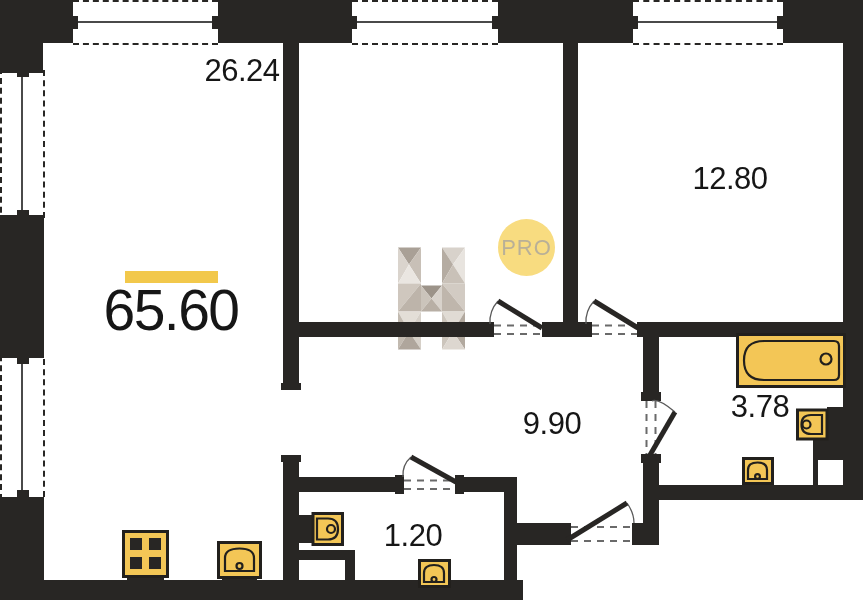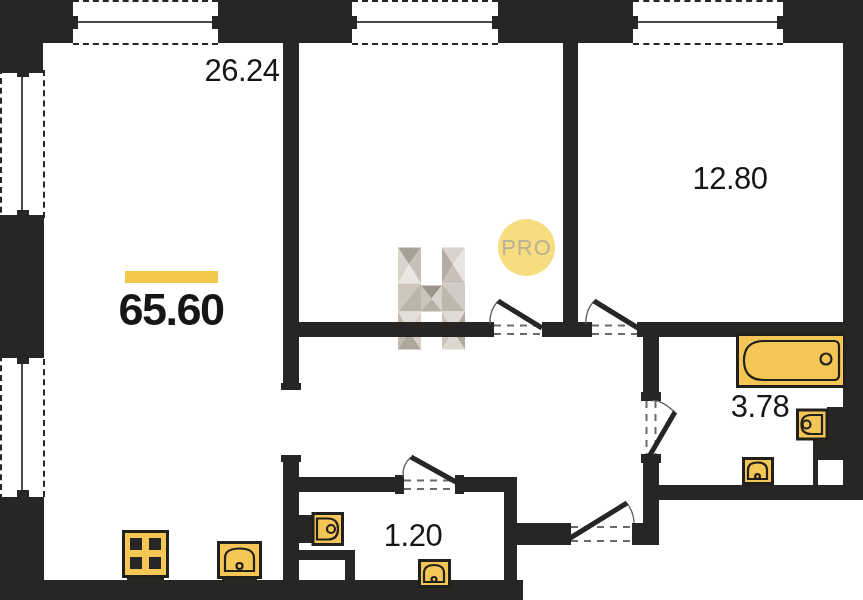--- a/index.html
+++ b/index.html
@@ -16,21 +16,21 @@
   .door line.leaf{stroke:var(--c-wall,#282624);stroke-width:5;}
   .door path.swing{stroke:#5a5a5a;stroke-width:1.3;fill:none;}
   .door line.gap{stroke:#6a6a6a;stroke-width:2;stroke-dasharray:7 6;}
   .door rect.jamb{fill:var(--c-wall,#282624);}
   .fixture{position:absolute;z-index:5;}
   .fixture .body{fill:var(--c-fixture,#F3C656);stroke:var(--c-fixture-stroke,#22201D);stroke-width:3;}
   .fixture .inner{fill:none;stroke:var(--c-fixture-stroke,#22201D);stroke-width:2.2;}
   .fixture .dark{fill:var(--c-wall,#282624);}
   .area-label{position:absolute;transform:translate(-50%,-50%);font-size:31px;letter-spacing:-0.5px;
               color:var(--c-label-text,#161616);white-space:nowrap;z-index:6;}
-  .total-label{position:absolute;transform:translate(-50%,-50%);font-size:45px;font-weight:bold;
+  .total-label{position:absolute;transform:translate(-50%,-50%);font-size:57px;font-weight:normal;
                letter-spacing:-1.5px;color:var(--c-label-text,#161616);white-space:nowrap;z-index:6;}
   .total-bar{position:absolute;left:125px;top:271px;width:93px;height:12px;
              background:var(--c-accent-bar,#F2C84B);z-index:6;}
   .watermark{position:absolute;left:398px;top:247px;z-index:1;}
   .pro-badge{position:absolute;left:474px;top:219px;width:57px;height:57px;border-radius:50%;
              background:var(--c-badge-bg,#F8DC80);display:flex;align-items:center;justify-content:center;
              font-size:22px;letter-spacing:1px;color:var(--c-badge-text,#B9B097);z-index:4;margin-left:24px;}
 </style>
 </head>
 <body>
@@ -206,19 +206,20 @@
   </svg>
   <svg class="fixture" style="left:742px;top:457px;" width="32" height="32" viewBox="0 0 32 32">
     <rect class="dark" x="6" y="25" width="19" height="6"></rect>
     <rect class="body" x="1.5" y="1.5" width="29" height="25"></rect>
     <path class="inner" d="M6,22 L6,13 Q6,5.5 15.5,5.5 Q25,5.5 25,13 L25,22 Z"></path>
     <circle class="inner" cx="15.5" cy="19.5" r="2.4"></circle>
   </svg>
 
   <div class="area-label" style="left:242px;top:71px;">26.24</div>
   <div class="area-label" style="left:730px;top:179px;">12.80</div>
+  <div class="area-label" style="left:552px;top:424px;">9.90</div>
   <div class="area-label" style="left:760px;top:407px;">3.78</div>
   <div class="area-label" style="left:413px;top:536px;">1.20</div>
 
   <div class="total-bar"></div>
   <div class="total-label" style="left:171px;top:310px;">65.60</div>
 
 </div>
 
 </body></html>

